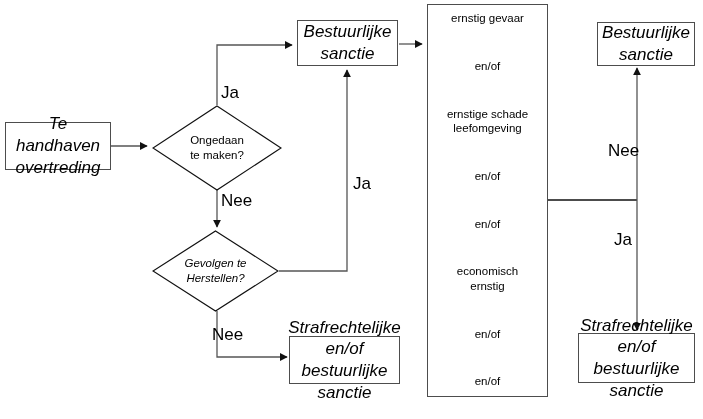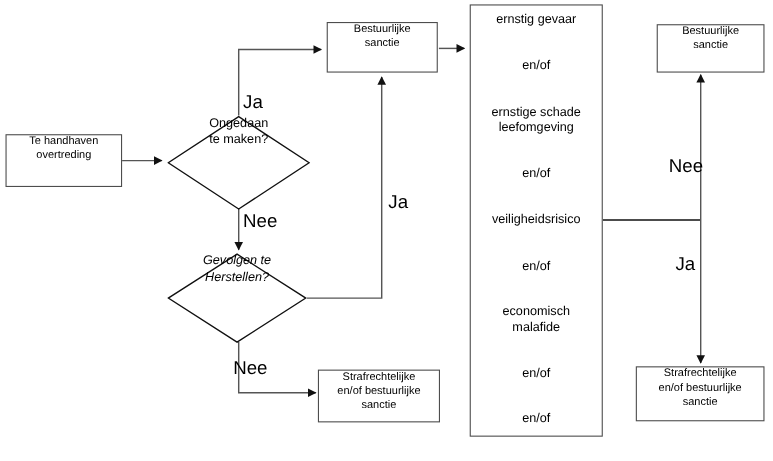--- a/index.html
+++ b/index.html
@@ -25,36 +25,38 @@
     width: 703px;
     height: 419px;
     pointer-events: none;
   }
   .node {
     position: absolute;
     box-sizing: border-box;
     border: 1px solid #4d4d4d;
     background: #ffffff;
     display: flex;
+    align-items: center;
     justify-content: center;
     text-align: center;
-    font-size: 10px;
+    font-size: 17px;
     line-height: 1.28;
     color: #000000;
+    font-style: italic;
   }
   .node-text {
     display: block;
     padding: 0 3px;
     white-space: pre-line;
   }
   
   .diamond {
     position: absolute;
     display: flex;
-    align-items: flex-start;
+    align-items: center;
     justify-content: center;
     text-align: center;
     font-size: 11.5px;
     line-height: 1.28;
     color: #000000;
   }
   .diamond .dia-shape {
     position: absolute;
     left: 0; top: 0;
     width: 100%; height: 100%;
@@ -154,24 +156,23 @@
 en/of bestuurlijke
 sanctie</span>
   </div>
 
   <div class="criteria" style="left:427px; top:4px; width:121px; height:393px;">
     <span class="crit-item">ernstig gevaar</span>
     <span class="crit-item">en/of</span>
     <span class="crit-item">ernstige schade
 leefomgeving</span>
     <span class="crit-item">en/of</span>
-    <span class="crit-item">veiligheidsrisico</span>
     <span class="crit-item">en/of</span>
     <span class="crit-item">economisch
-malafide</span>
+ernstig</span>
     <span class="crit-item">en/of</span>
     <span class="crit-item">en/of</span>
   </div>
 
   <div class="node" style="left:597px; top:22px; width:98px; height:44px;">
     <span class="node-text">Bestuurlijke
 sanctie</span>
   </div>
 
   <div class="node" style="left:578px; top:333px; width:117px; height:50px;">

